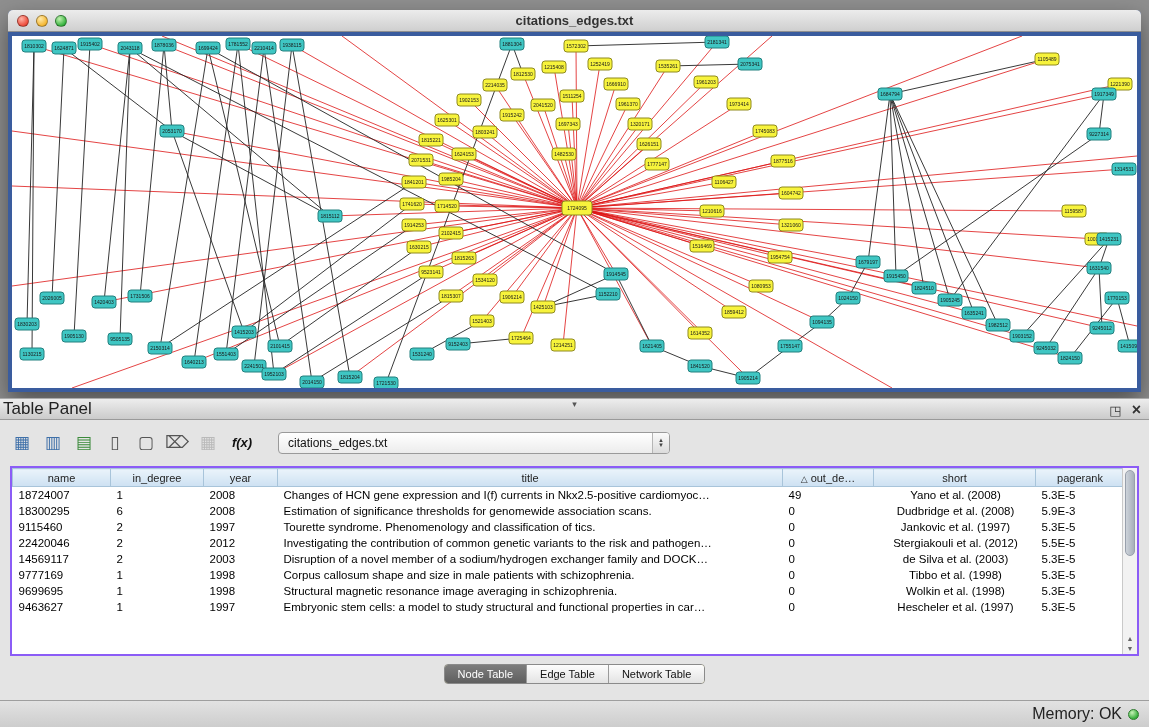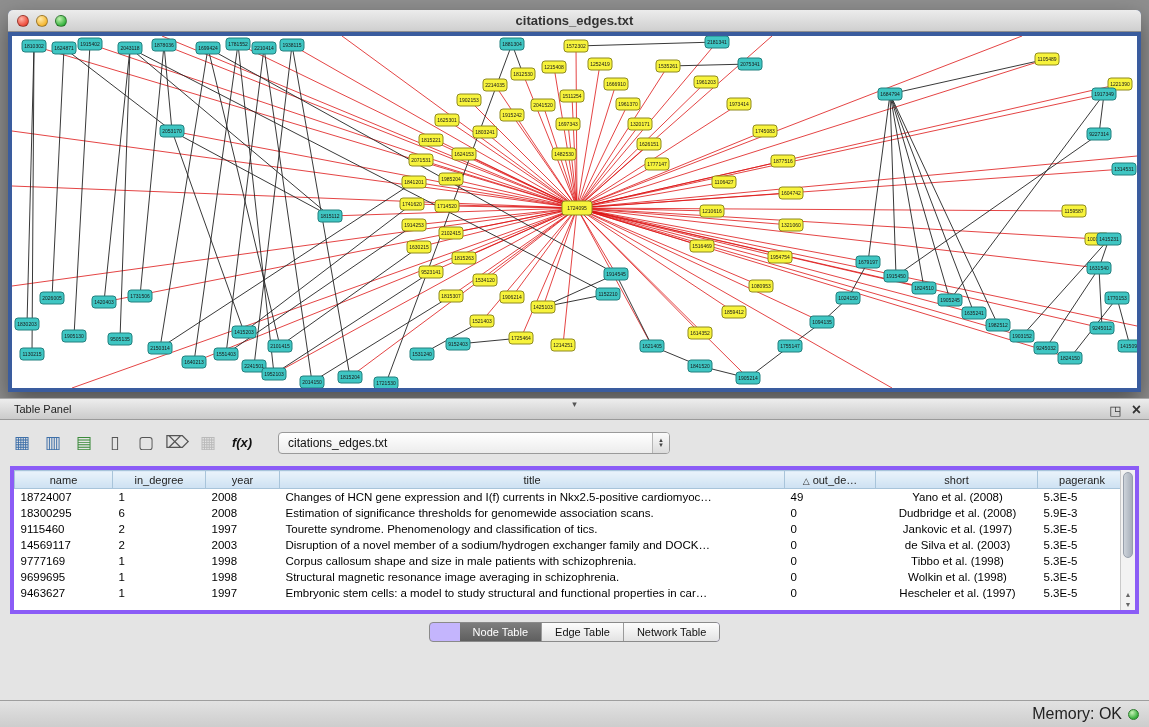--- a/index.html
+++ b/index.html
@@ -31,21 +31,21 @@
   .gnode text{ font-family:"Liberation Sans", sans-serif; }
 
   
   .table-panel{ background:#e4e4e4; }
   .panel-header{
     height:22px; position:relative;
     background:linear-gradient(#ededed,#cbcbcb);
     border-top:1px solid #aaa; border-bottom:1px solid #9a9a9a;
     display:flex; align-items:center;
   }
-  .panel-header .ptitle{ font-size:11px; color:#222; padding-left:14px; }
+  .panel-header .ptitle{ font-size:17px; color:#222; padding-left:3px; }
   .panel-splitter{ position:absolute; left:50%; top:0; transform:translateX(-50%); font-size:9px; color:#555; line-height:10px; cursor:row-resize; }
   .panel-header-icons{ position:absolute; right:8px; top:0; height:22px; display:flex; align-items:center; gap:10px; }
   .panel-header-icons .hicon{ font-size:13px; color:#333; cursor:pointer; line-height:1; }
   .panel-header-icons .hicon.close{ font-size:16px; font-weight:bold; }
 
   .panel-body{ height:280px; padding:8px 10px 0 10px; }
 
   .toolbar{ display:flex; align-items:center; height:30px; margin-bottom:8px; }
   .tool{ width:24px; text-align:center; font-size:17px; line-height:24px; margin-right:7px; cursor:pointer; }
   .tool.blue{ color:#3d6fa8; }
@@ -61,21 +61,21 @@
     display:flex; align-items:center; position:relative; cursor:pointer;
   }
   .combo .combo-label{ font-size:12px; color:#111; padding-left:9px; flex:1; }
   .combo .stepper{
     width:17px; height:100%; border-left:1px solid #b5b5b5;
     display:flex; flex-direction:column; align-items:center; justify-content:center;
     background:linear-gradient(#fafafa,#dcdcdc); border-radius:0 3px 3px 0;
     font-size:6px; color:#444; line-height:5px;
   }
 
-  .table-wrap{ position:relative; height:148px; background:#fff; border:4px solid #8b5cf6; overflow:hidden; }
+  .table-wrap{ position:relative; height:190px; background:#fff; border:2px solid #8b5cf6; overflow:hidden; }
   table{ border-collapse:collapse; table-layout:fixed; width:calc(100% - 15px); }
   col.c0{width:98px} col.c1{width:93px} col.c2{width:74px} col.c3{width:505px}
   col.c4{width:91px} col.c5{width:162px} col.c6{width:89px}
   th{
     height:18px; font-size:11px; font-weight:normal; color:#222; text-align:center;
     background:linear-gradient(#eaf3fb,#cde1f2); border:1px solid #a8c4da;
     overflow:hidden; white-space:nowrap;
   }
   th .sort{ font-size:9px; margin-right:3px; color:#333; }
   td{
@@ -89,21 +89,21 @@
     background:#f2f2f2; border-left:1px solid #c9c9c9;
   }
   .vthumb{
     position:absolute; top:2px; left:2px; width:10px; height:86px; border-radius:5px;
     background:linear-gradient(90deg,#cdd3da,#a7afba); border:1px solid #98a0ac; cursor:grab;
   }
   .varrow{ position:absolute; left:0; width:100%; text-align:center; font-size:7px; color:#666; cursor:pointer; }
   .varrow.up{ bottom:12px; } .varrow.down{ bottom:2px; }
 
   .tabs-row{ display:flex; justify-content:center; margin-top:8px; }
-  .tabs{ display:inline-flex; border:1px solid #8a8a8a; border-radius:4px; overflow:hidden; background:#c4b5fd;padding-left:30px; }
+  .tabs{ display:inline-flex; border:1px solid #8a8a8a; border-radius:4px; overflow:hidden; background:#fef9c3; }
   .tab{
     font-size:11px; padding:3px 13px; color:#111; cursor:pointer;
     background:linear-gradient(#fdfdfd,#e3e3e3); border-left:1px solid #9a9a9a;
   }
   .tab:first-child{ border-left:none; }
   .tab.active{ background:linear-gradient(#7d7d7d,#5f5f5f); color:#fff; }
 
   
   .status-bar{
     height:27px; background:linear-gradient(#e2e2e2,#cdcdcd);
@@ -828,20 +828,29 @@
             <tr>
               <td>9115460</td>
               <td>2</td>
               <td>1997</td>
               <td>Tourette syndrome. Phenomenology and classification of tics.</td>
               <td>0</td>
               <td class="center">Jankovic et al. (1997)</td>
               <td>5.3E-5</td>
             </tr>
             <tr>
+              <td>22420046</td>
+              <td>2</td>
+              <td>2012</td>
+              <td>Investigating the contribution of common genetic variants to the risk and pathogen…</td>
+              <td>0</td>
+              <td class="center">Stergiakouli et al. (2012)</td>
+              <td>5.5E-5</td>
+            </tr>
+            <tr>
               <td>14569117</td>
               <td>2</td>
               <td>2003</td>
               <td>Disruption of a novel member of a sodium/hydrogen exchanger family and DOCK…</td>
               <td>0</td>
               <td class="center">de Silva et al. (2003)</td>
               <td>5.3E-5</td>
             </tr>
             <tr>
               <td>9777169</td>

